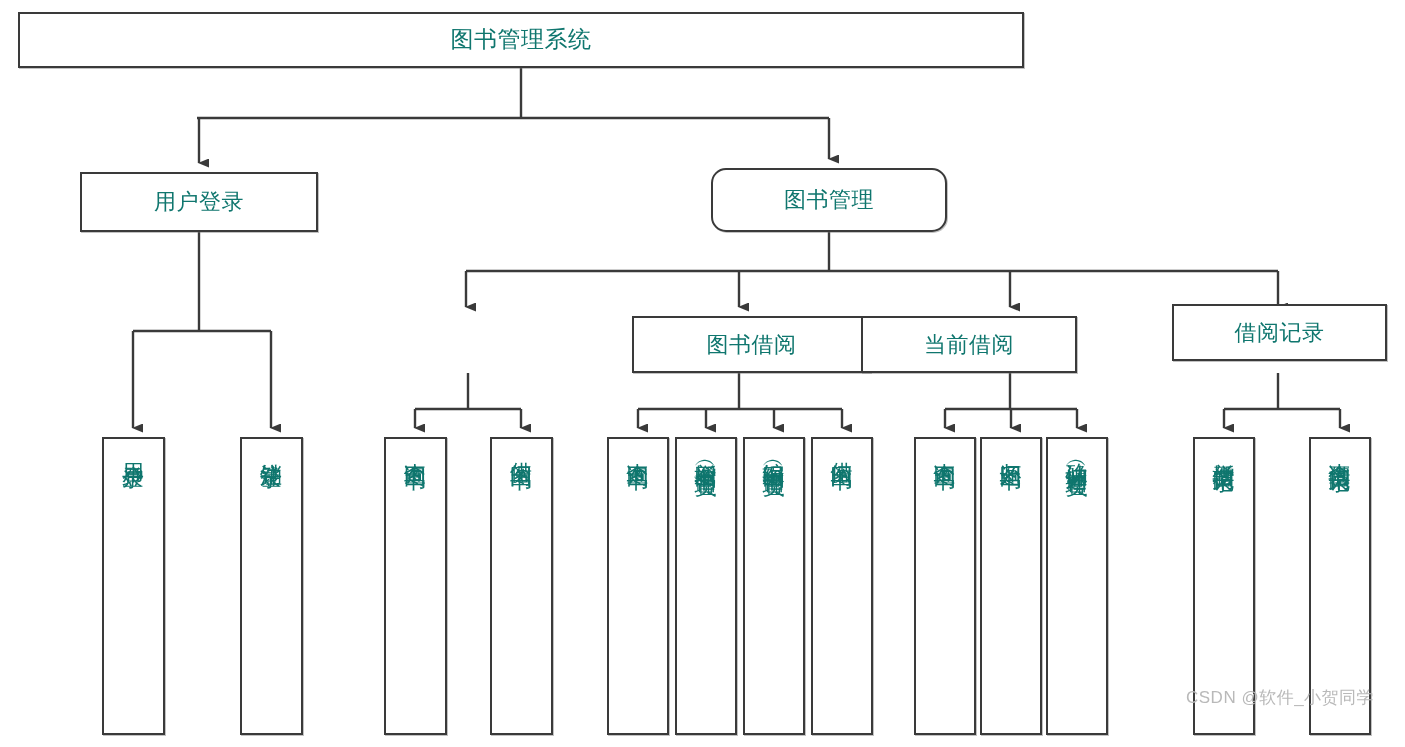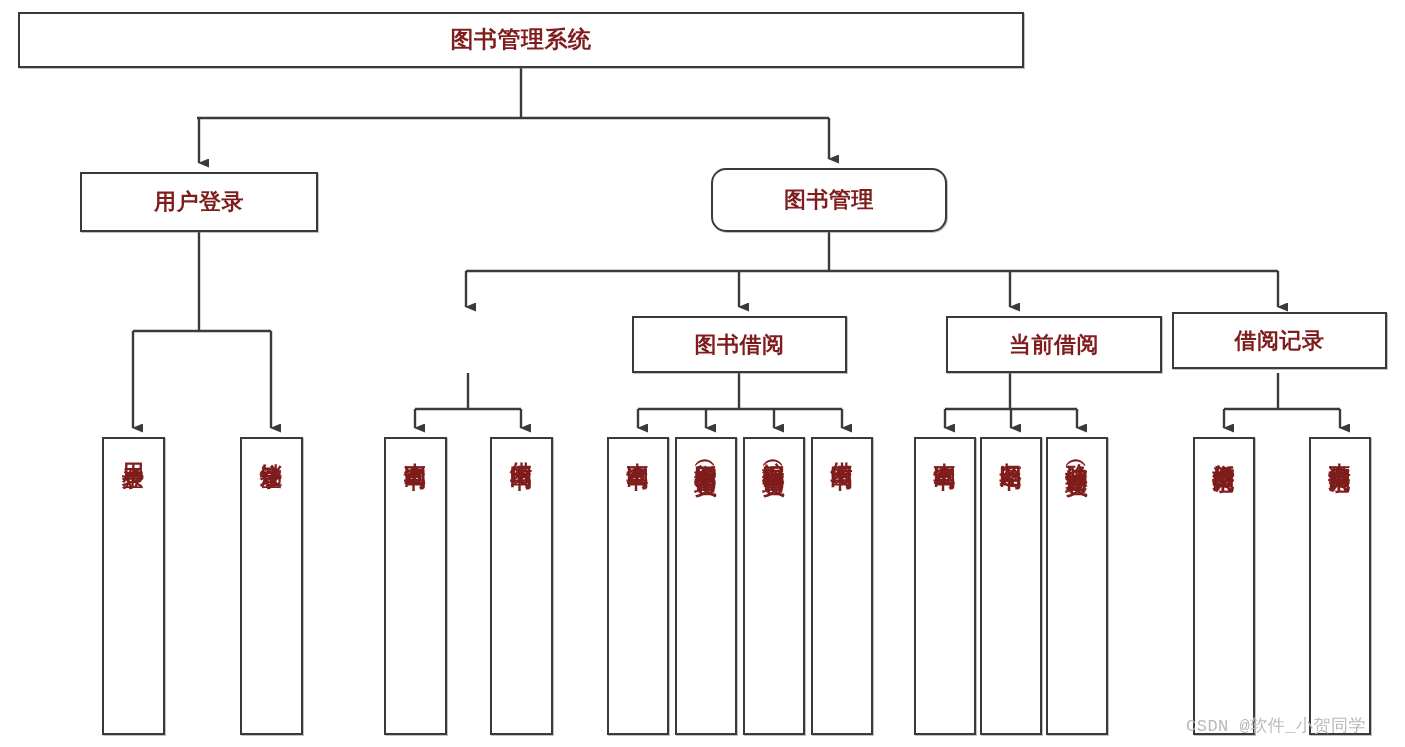--- a/index.html
+++ b/index.html
@@ -33,26 +33,25 @@
     position: absolute;
     box-sizing: border-box;
     background: #ffffff;
     border: 2px solid #3a3a3a;
     display: flex;
     align-items: center;
     justify-content: center;
     box-shadow: 1px 1px 0 rgba(120,120,120,0.45);
   }
   .node .label {
-    color: #7f1d1d;
+    color: #0f766e;
     line-height: 1.18;
     letter-spacing: 0.5px;
     white-space: pre;
     text-align: center;
-    font-weight: bold;
   }
   .node.horizontal .label {
     font-size: 22px;
     writing-mode: horizontal-tb;
   }
   .node.vertical {
     align-items: flex-start;
     justify-content: center;
     padding-top: 6px;
   }
@@ -62,26 +61,26 @@
     text-orientation: upright;
     letter-spacing: 2px;
     line-height: 1.05;
   }
   .node.root .label {
     font-size: 23px;
   }
   .watermark {
     position: absolute;
     left: 1186px;
-    top: 714px;
+    top: 686px;
     font-size: 17px;
     color: #b9b9b9;
     letter-spacing: 0.5px;
     white-space: nowrap;
-    font-family: Liberation Mono, monospace;
+    font-family: Liberation Sans, sans-serif;
   }
 </style>
 </head>
 <body>
 
 <div id="diagram-root">
 
   <svg class="connectors" viewBox="0 0 1405 747" xmlns="http://www.w3.org/2000/svg">
     <defs>
       <marker id="arrow" markerWidth="9" markerHeight="11" refX="4.5" refY="10" orient="auto" markerUnits="userSpaceOnUse">
@@ -138,29 +137,29 @@
 
   <div class="node horizontal" style="left:80px; top:172px; width:238px; height:60px;">
     <span class="label">用户登录</span>
   </div>
 
   <div class="node horizontal" style="left:711px; top:168px; width:236px; height:64px;border-radius:15px;">
     <span class="label">图书管理</span>
   </div>
 
 
-  <div class="node horizontal" style="left:632px; top:316px; width:215px; height:57px;">
+  <div class="node horizontal" style="left:632px; top:316px; width:239px; height:57px;">
     <span class="label">图书借阅</span>
   </div>
 
-  <div class="node horizontal" style="left:946px; top:316px; width:216px; height:57px;">
+  <div class="node horizontal" style="left:861px; top:316px; width:216px; height:57px;">
     <span class="label">当前借阅</span>
   </div>
 
-  <div class="node horizontal" style="left:1172px; top:312px; width:215px; height:57px;">
+  <div class="node horizontal" style="left:1172px; top:304px; width:215px; height:57px;">
     <span class="label">借阅记录</span>
   </div>
 
   <div class="node vertical" style="left:102px; top:437px; width:63px; height:298px;">
     <span class="label">用户登录</span>
   </div>
 
   <div class="node vertical" style="left:240px; top:437px; width:63px; height:298px;">
     <span class="label">注销登录</span>
   </div>

